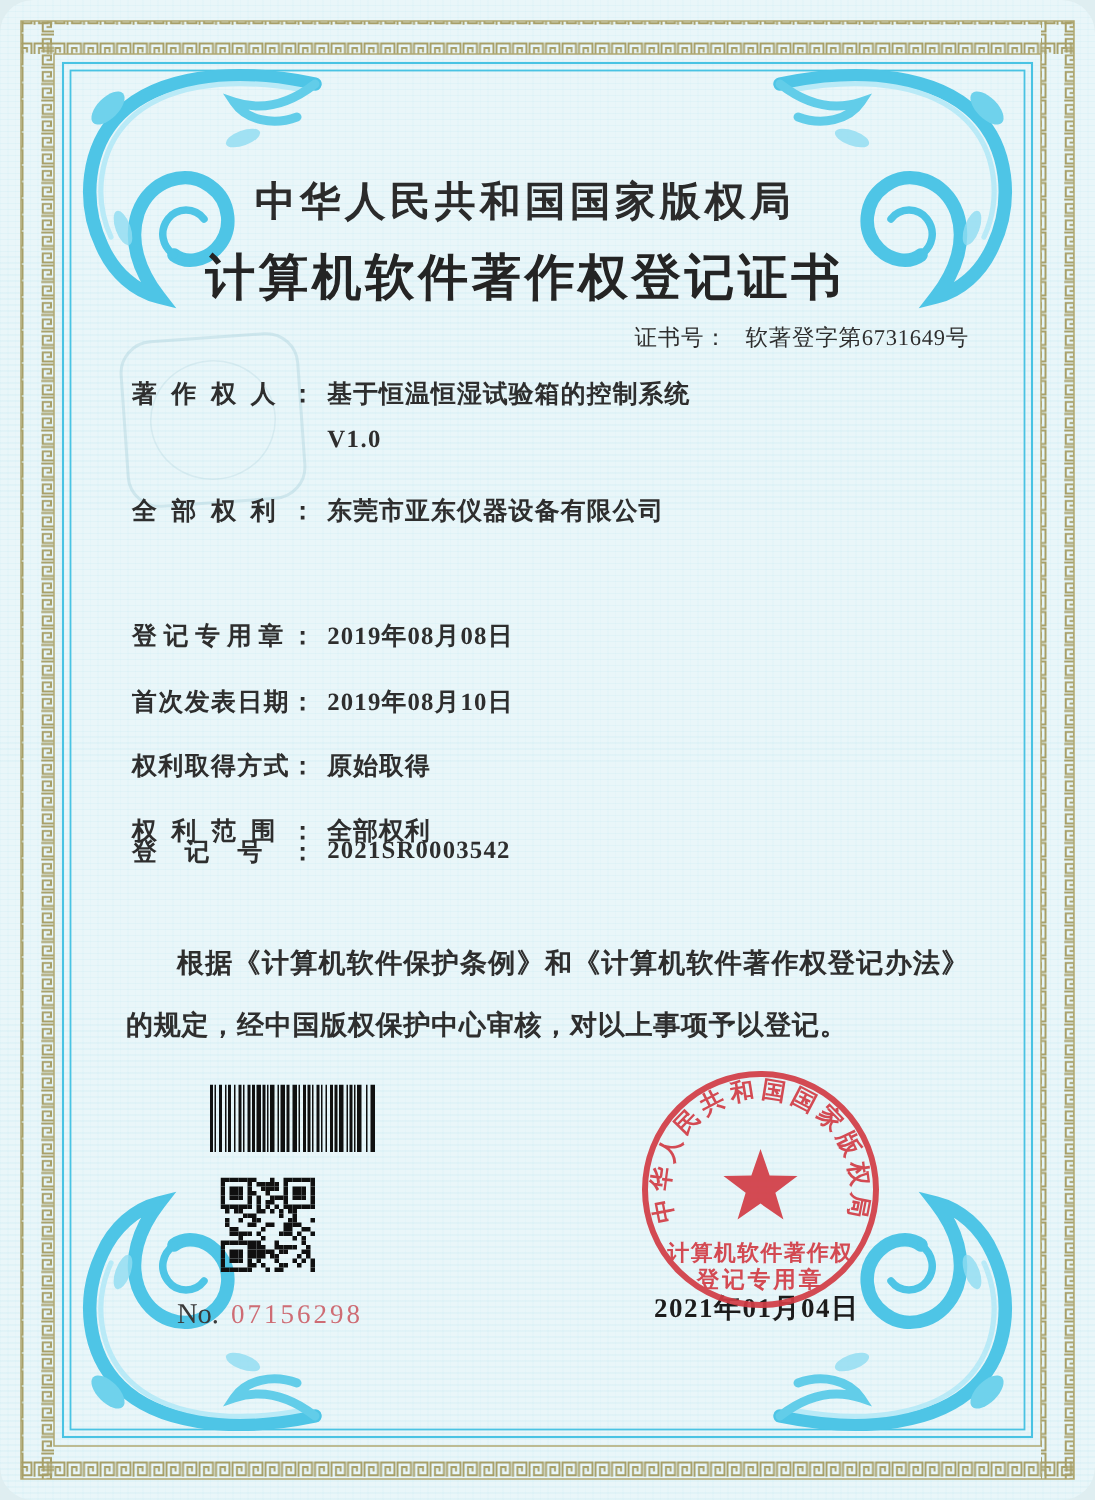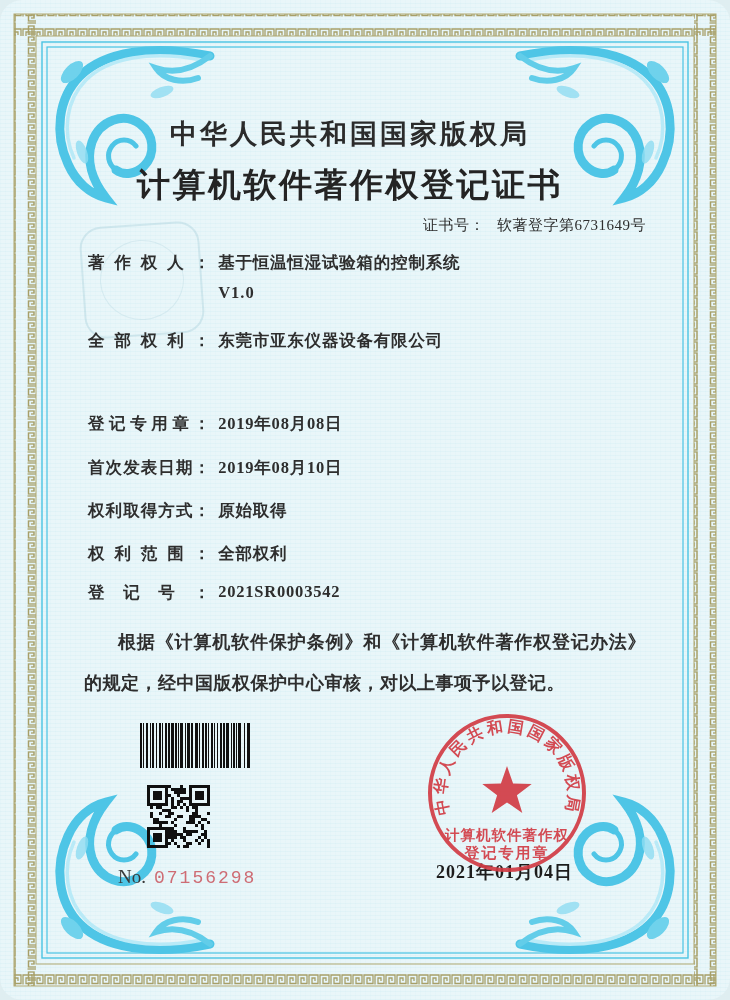--- a/index.html
+++ b/index.html
@@ -32,21 +32,21 @@
 
   .emboss{position:absolute;left:82px;top:224px;width:116px;height:108px;
     border:2px solid rgba(150,195,210,.30);border-radius:22px;transform:rotate(-4deg);}
   .emboss::after{content:"";position:absolute;left:16px;top:14px;right:16px;bottom:14px;
     border:1.5px solid rgba(150,195,210,.22);border-radius:50%;}
 
   .barcode{position:absolute;left:140px;top:723px;}
   .qr{position:absolute;left:147px;top:785px;}
 
   .serial{position:absolute;left:118px;top:866px;font-size:19px;color:#3a3a3a;}
-  .serial .num{color:#ce6c74;font-size:18px;letter-spacing:2px;margin-left:8px;font-family:Liberation Mono, monospace;}
+  .serial .num{color:#ce6c74;font-size:18px;letter-spacing:2px;margin-left:8px;font-family:Liberation Serif, serif;}
 
   .seal{position:absolute;left:422px;top:712px;z-index:4;opacity:.92;}
   .issue-date{position:absolute;left:436px;top:860px;z-index:3;font-size:18px;font-weight:700;
     letter-spacing:1px;color:#1c1c1c;}
 </style>
 </head>
 <body>
 
 <div class="page">
 
@@ -115,21 +115,21 @@
       <span class="fvalue">2019年08月10日</span>
     </div>
     <div class="row" style="top:500px">
       <span class="flabel">权利取得方式：</span>
       <span class="fvalue">原始取得</span>
     </div>
     <div class="row" style="top:543px">
       <span class="flabel">权利范围：</span>
       <span class="fvalue">全部权利</span>
     </div>
-    <div class="row" style="top:582px">
+    <div class="row" style="top:557px">
       <span class="flabel">登记号：</span>
       <span class="fvalue">2021SR0003542</span>
     </div>
 
     <div class="statement">根据《计算机软件保护条例》和《计算机软件著作权登记办法》的规定，经中国版权保护中心审核，对以上事项予以登记。</div>
 
     <svg id="barcode-svg" class="barcode" width="110" height="45" viewBox="0 0 110 45" fill="#101010">
         <rect x="0" y="0" width="2" height="45"></rect>
         <rect x="3" y="0" width="1" height="45"></rect>
         <rect x="6" y="0" width="2" height="45"></rect>

